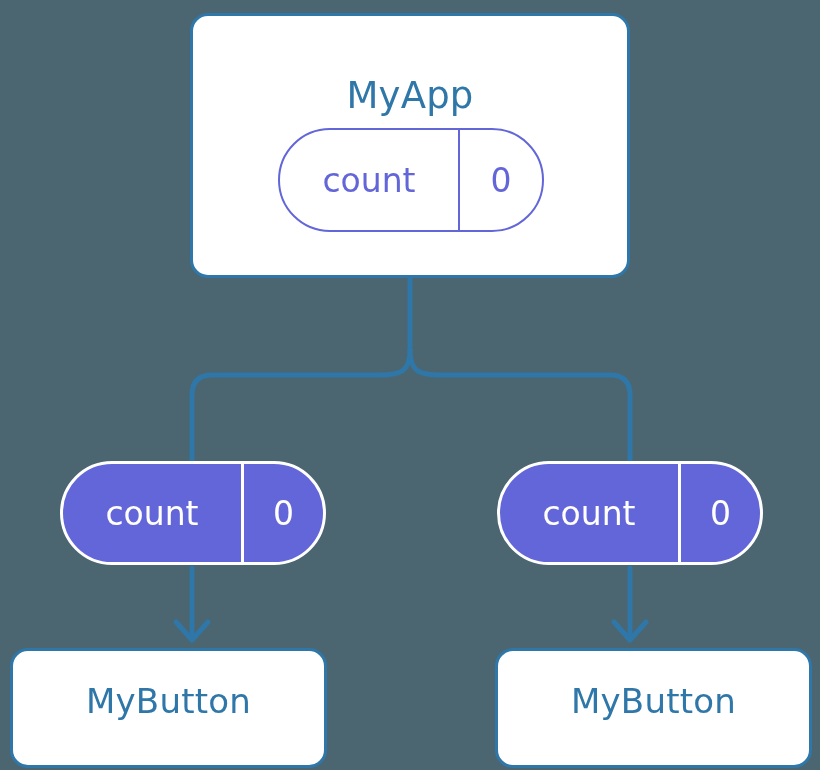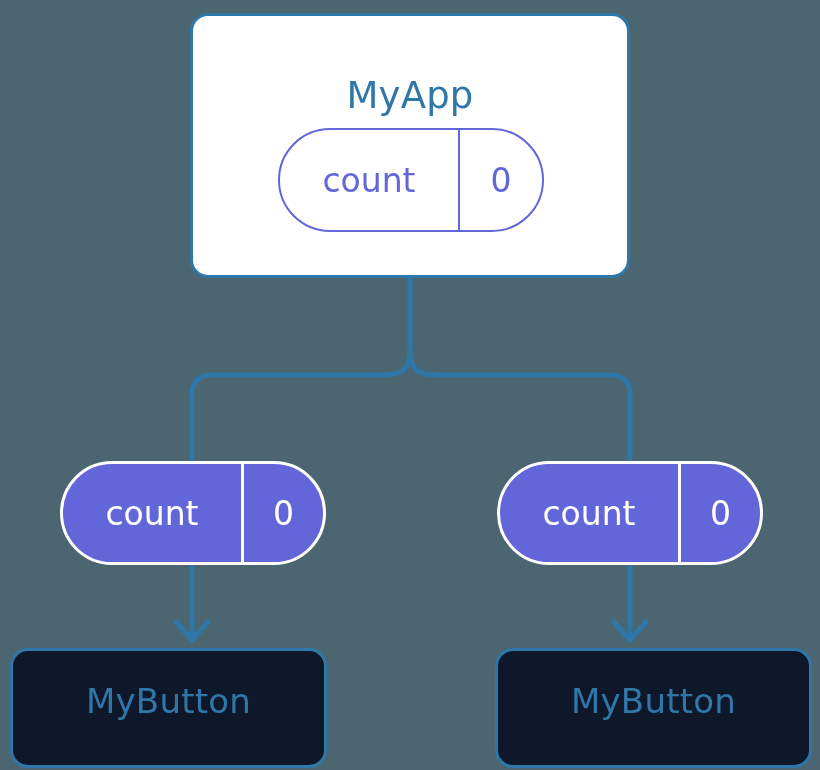--- a/index.html
+++ b/index.html
@@ -51,21 +51,21 @@
     text-align: center;
     color: #2f77a8;
     font-size: 37px;
     letter-spacing: 0.2px;
   }
   #myapp-title { top: 58px; }
 
   
   .leaf-card {
     position: absolute;
-    background: #0f172a;
+    background: #ffffff;
     border: 3px solid #2f77a8;
     border-radius: 18px;
     box-sizing: border-box;
     height: 120px;
   }
   #mybutton-card-left  { left: 10px;  top: 648px; width: 317px; }
   #mybutton-card-right { left: 495px; top: 648px; width: 317px; }
   .leaf-title {
     position: absolute;
     left: 0;

